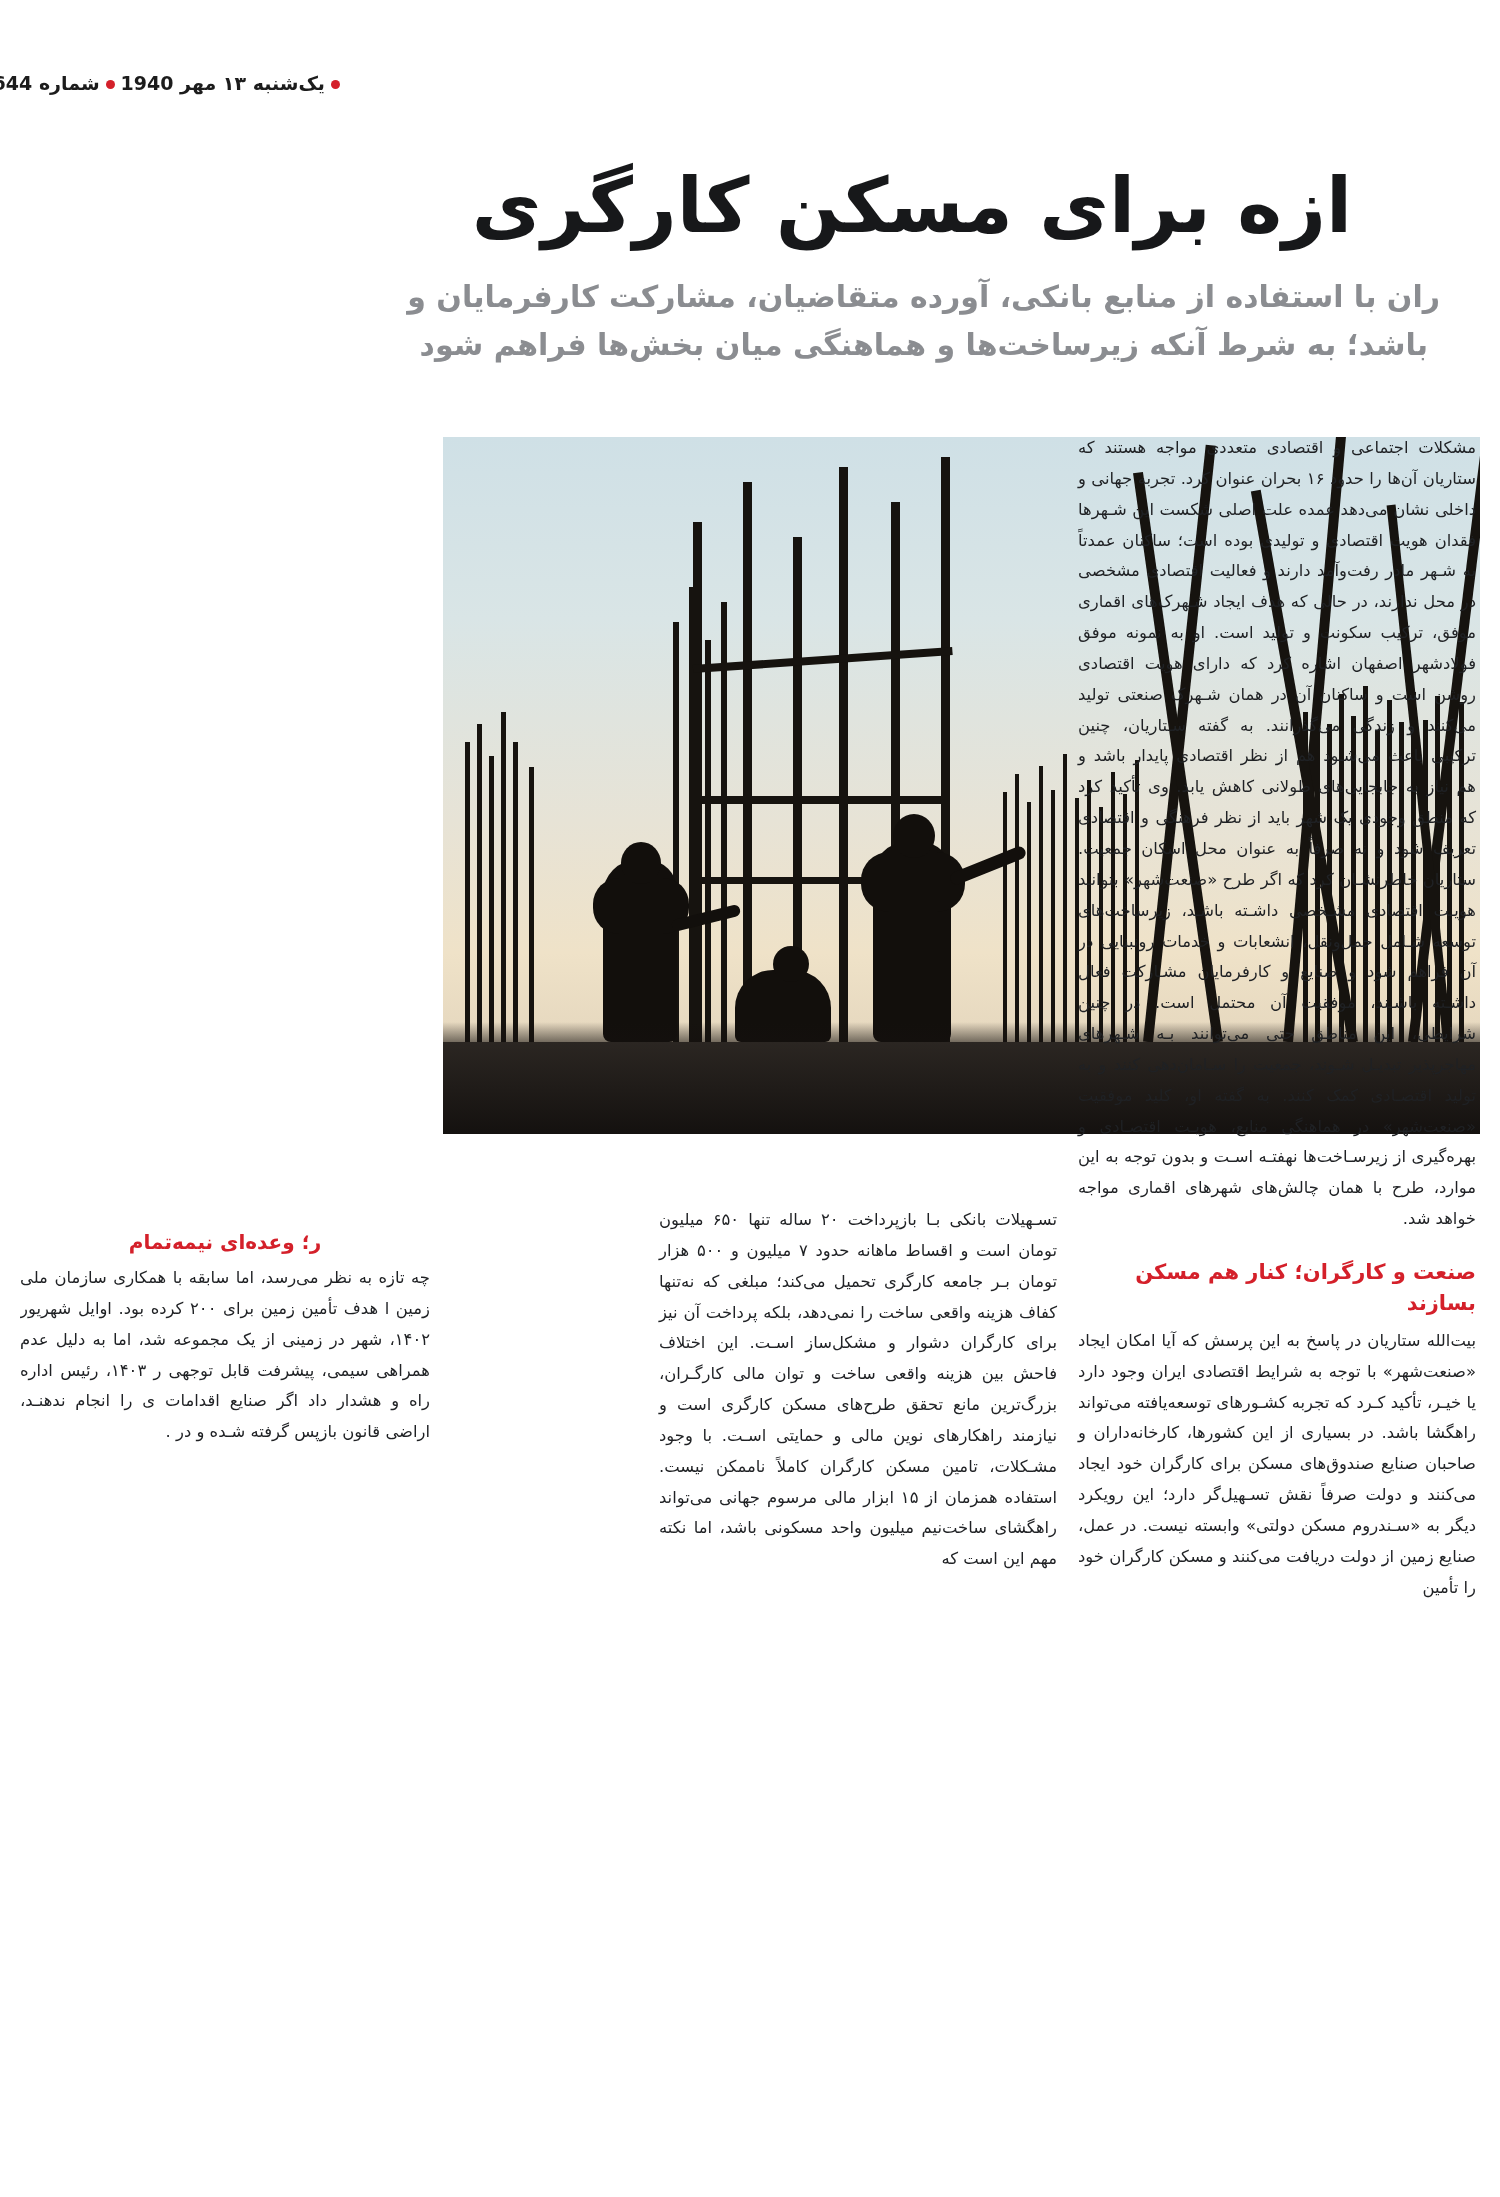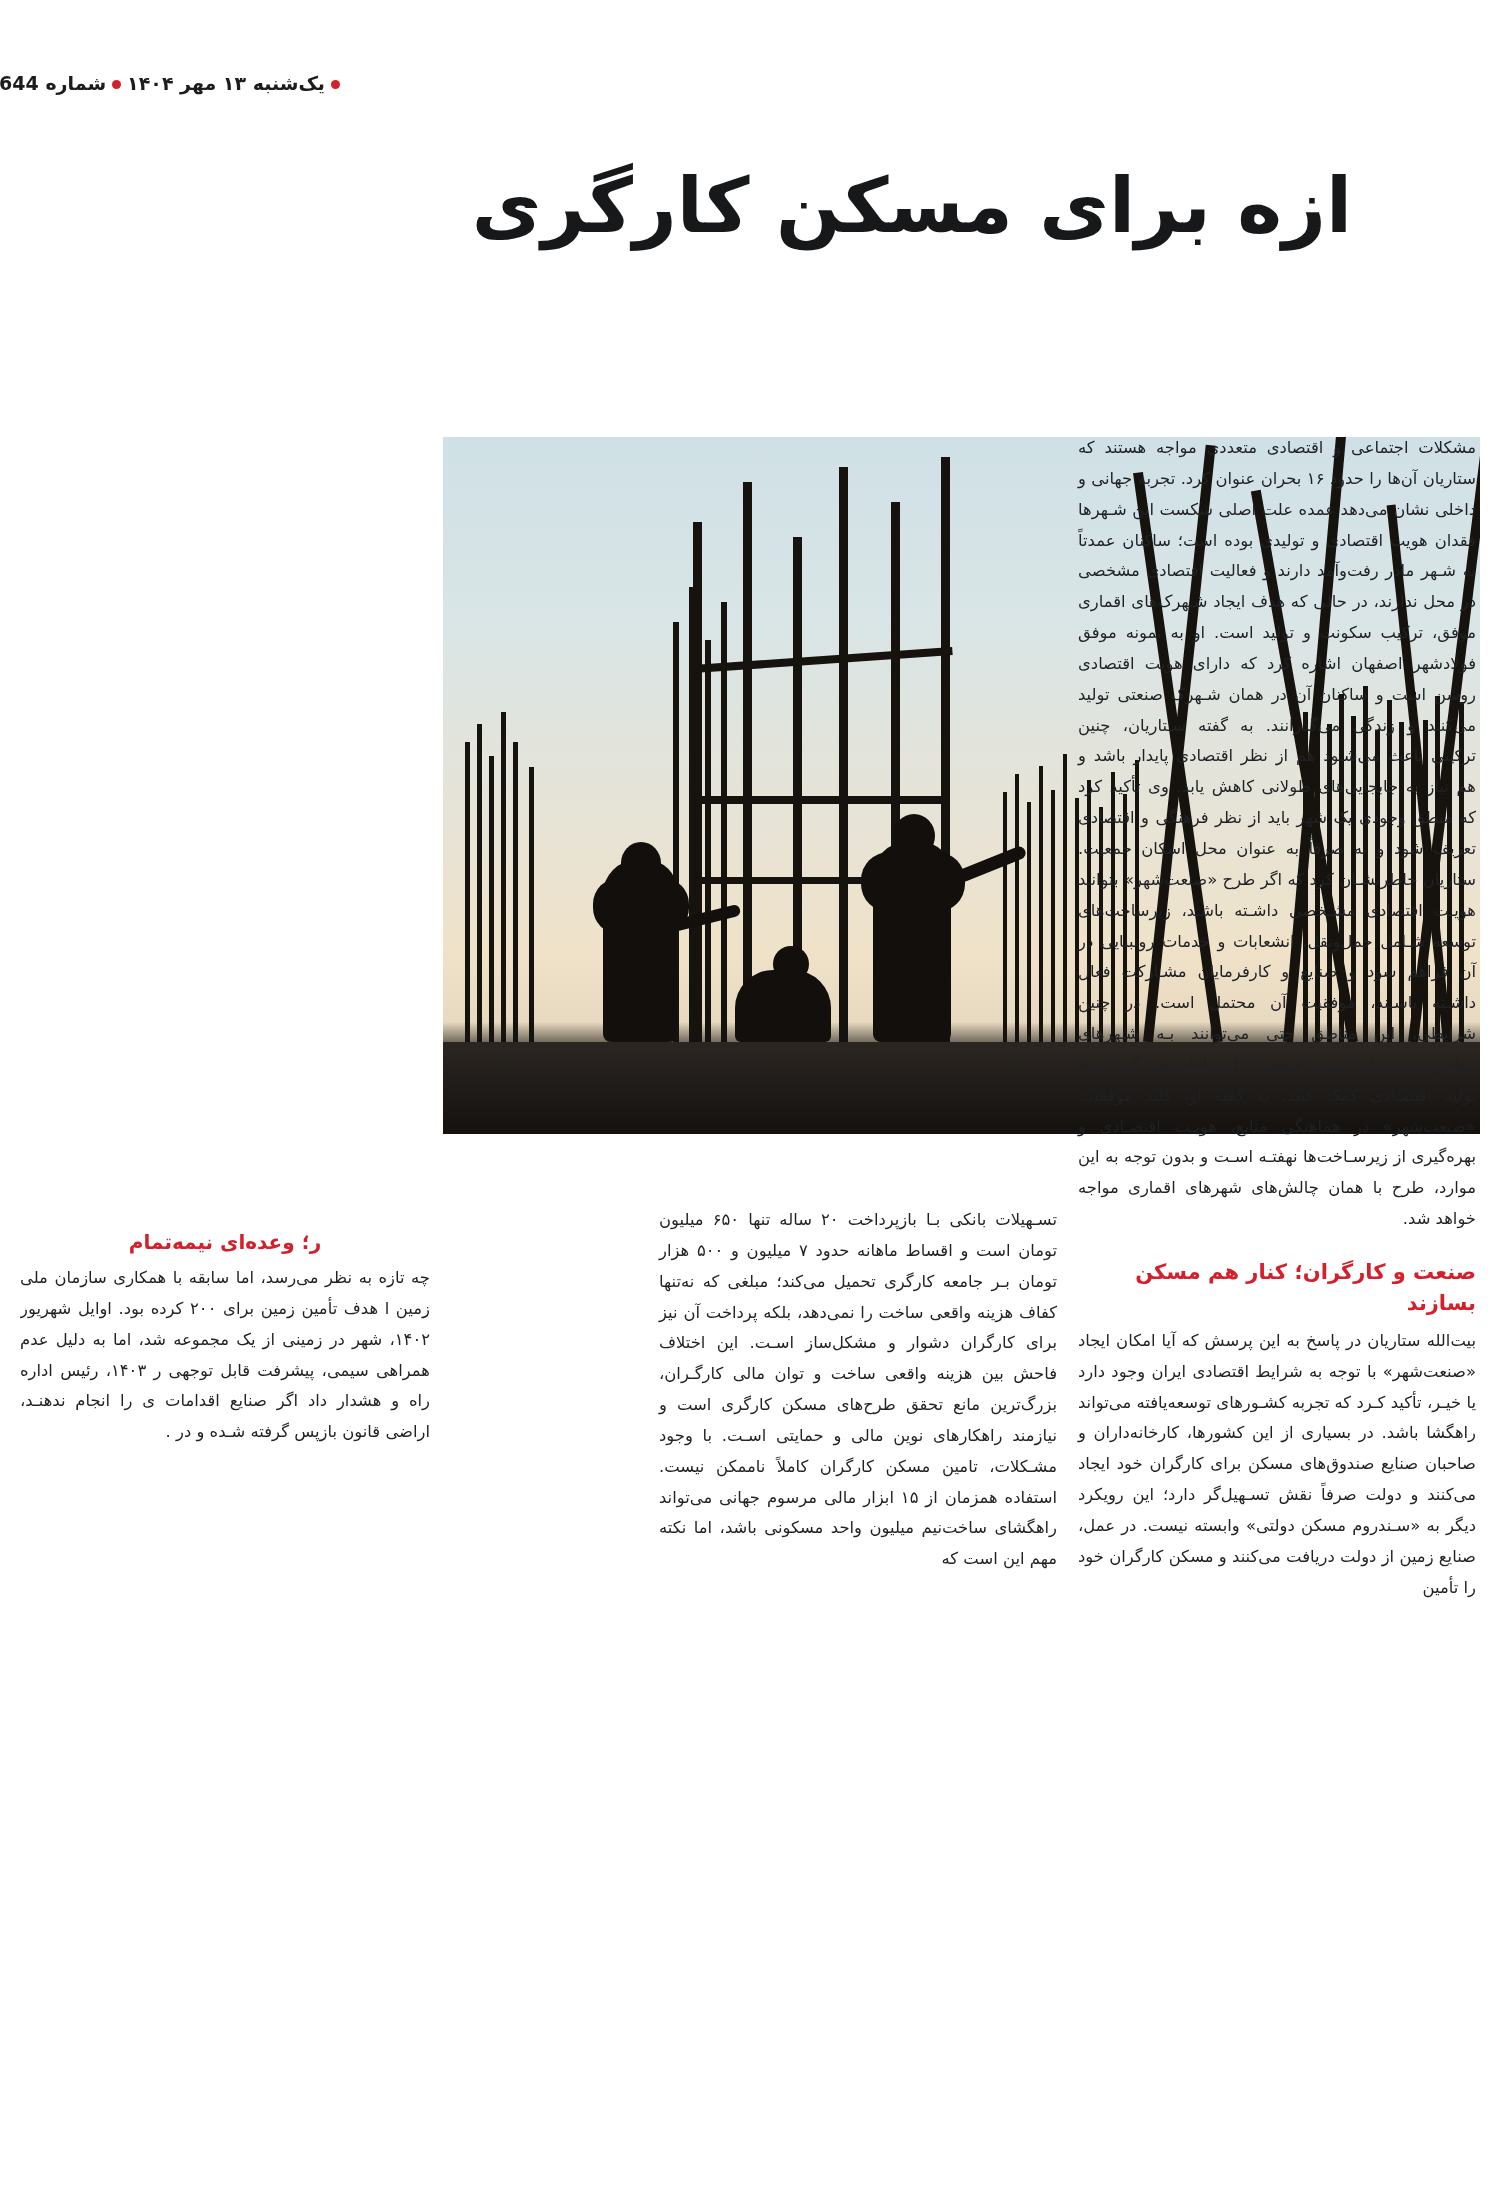--- a/index.html
+++ b/index.html
@@ -93,27 +93,31 @@
     pointer-events:none;
   }
 </style>
 </head>
 <body>
 
 <div class="page">
 
   <div class="masthead">
     <span class="dot"></span>
-    <span class="mh-text">یک‌شنبه ۱۳ مهر ۱۴۰۴</span>
+    <span class="mh-text">یک‌شنبه ۱۳ مهر 1940</span>
     <span class="dot"></span>
     <span class="mh-text">شماره 644</span>
   </div>
 
   <div class="headline-wrap">
     <h1 class="headline">ازه برای مسکن کارگری</h1>
+    <div class="subhead">
+      <span class="sl sl1">ران با استفاده از منابع بانکی، آورده متقاضیان، مشارکت کارفرمایان و</span>
+      <span class="sl sl2">باشد؛ به شرط آنکه زیرساخت‌ها و هماهنگی میان بخش‌ها فراهم شود</span>
+    </div>
   </div>
 
   <div class="photo-box">
 
     <div class="bar" style="left:22px;bottom:92px;width:5px;height:300px;"></div>
     <div class="bar" style="left:34px;bottom:92px;width:5px;height:318px;"></div>
     <div class="bar" style="left:46px;bottom:92px;width:5px;height:286px;"></div>
     <div class="bar" style="left:58px;bottom:92px;width:5px;height:330px;"></div>
     <div class="bar" style="left:70px;bottom:92px;width:5px;height:300px;"></div>
     <div class="bar" style="left:86px;bottom:92px;width:5px;height:275px;"></div>

